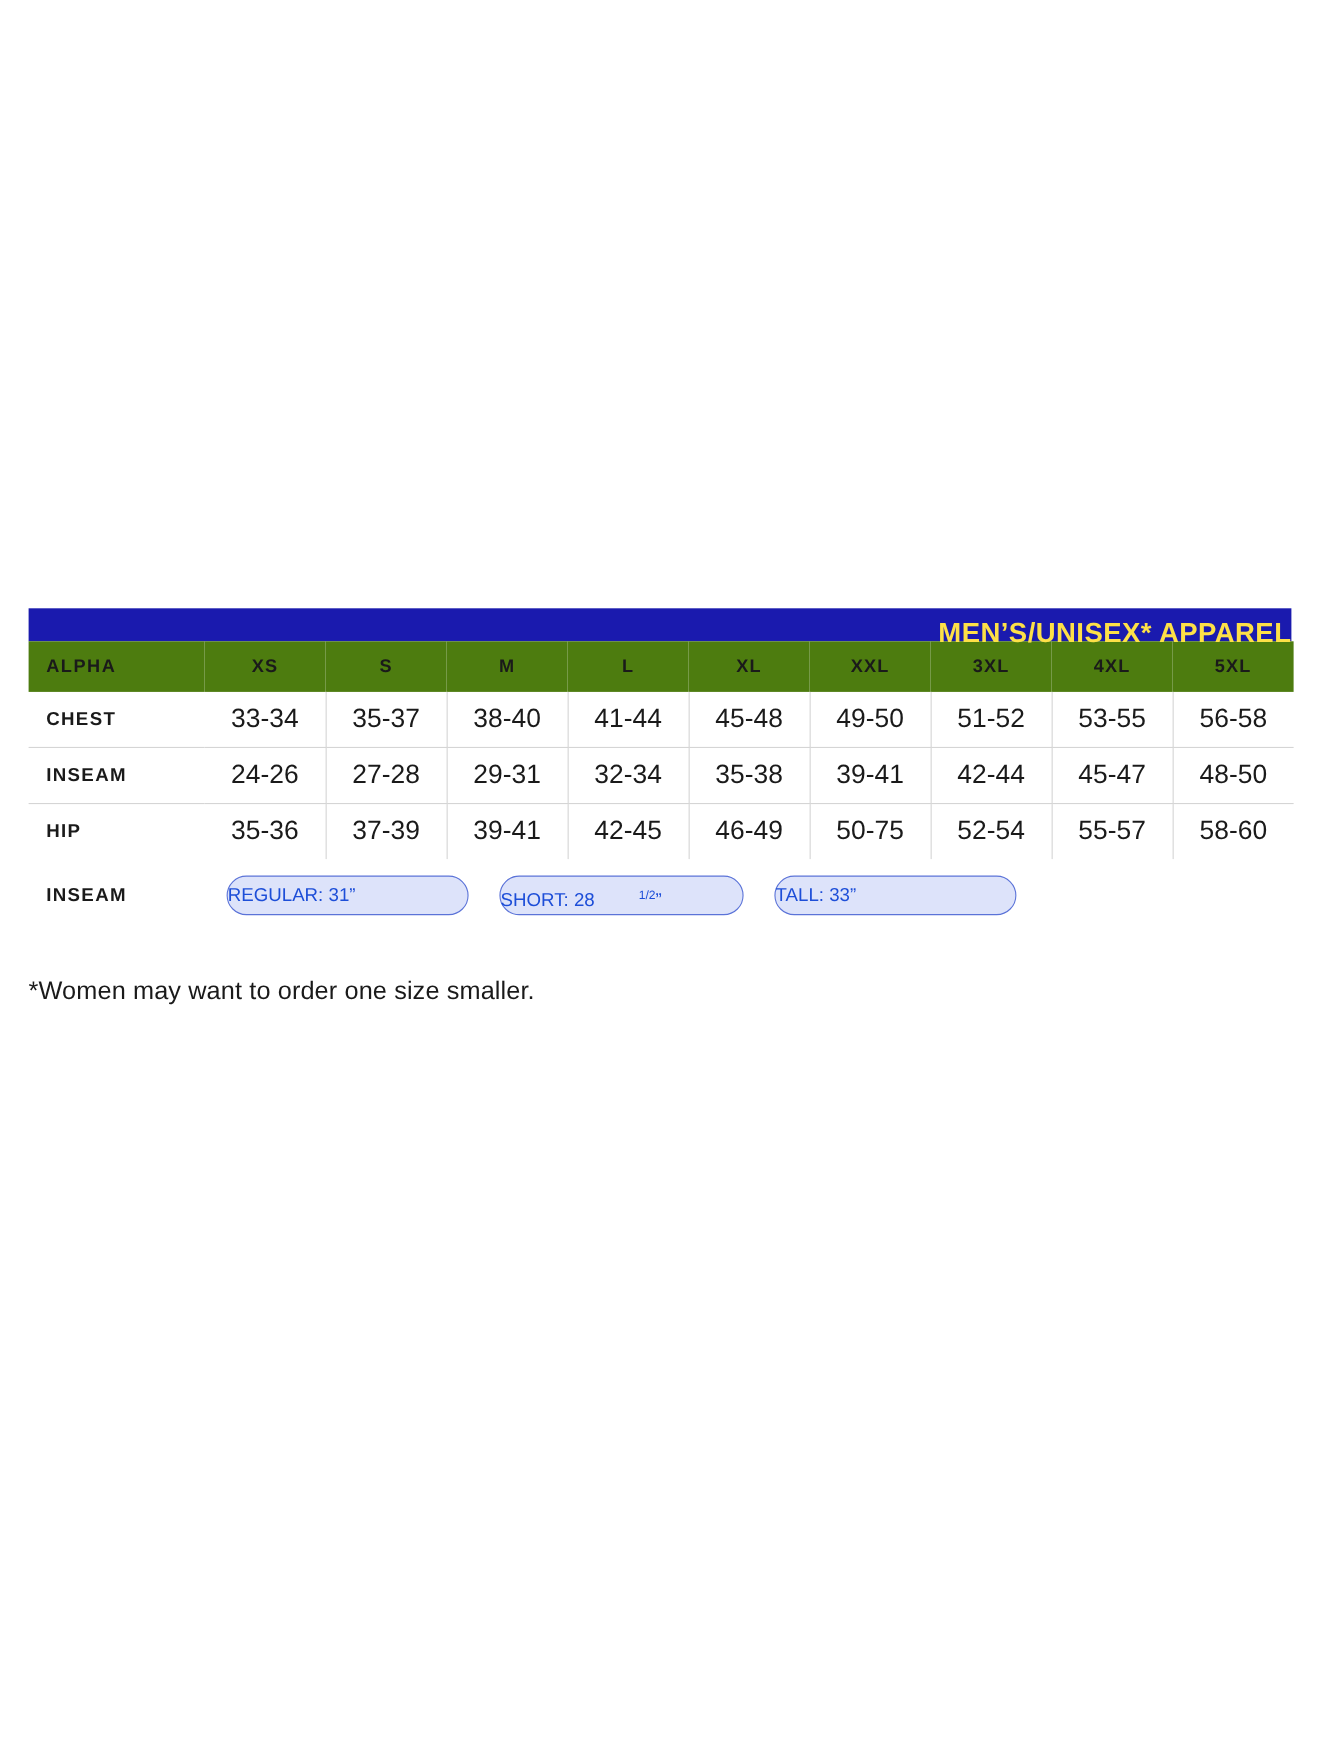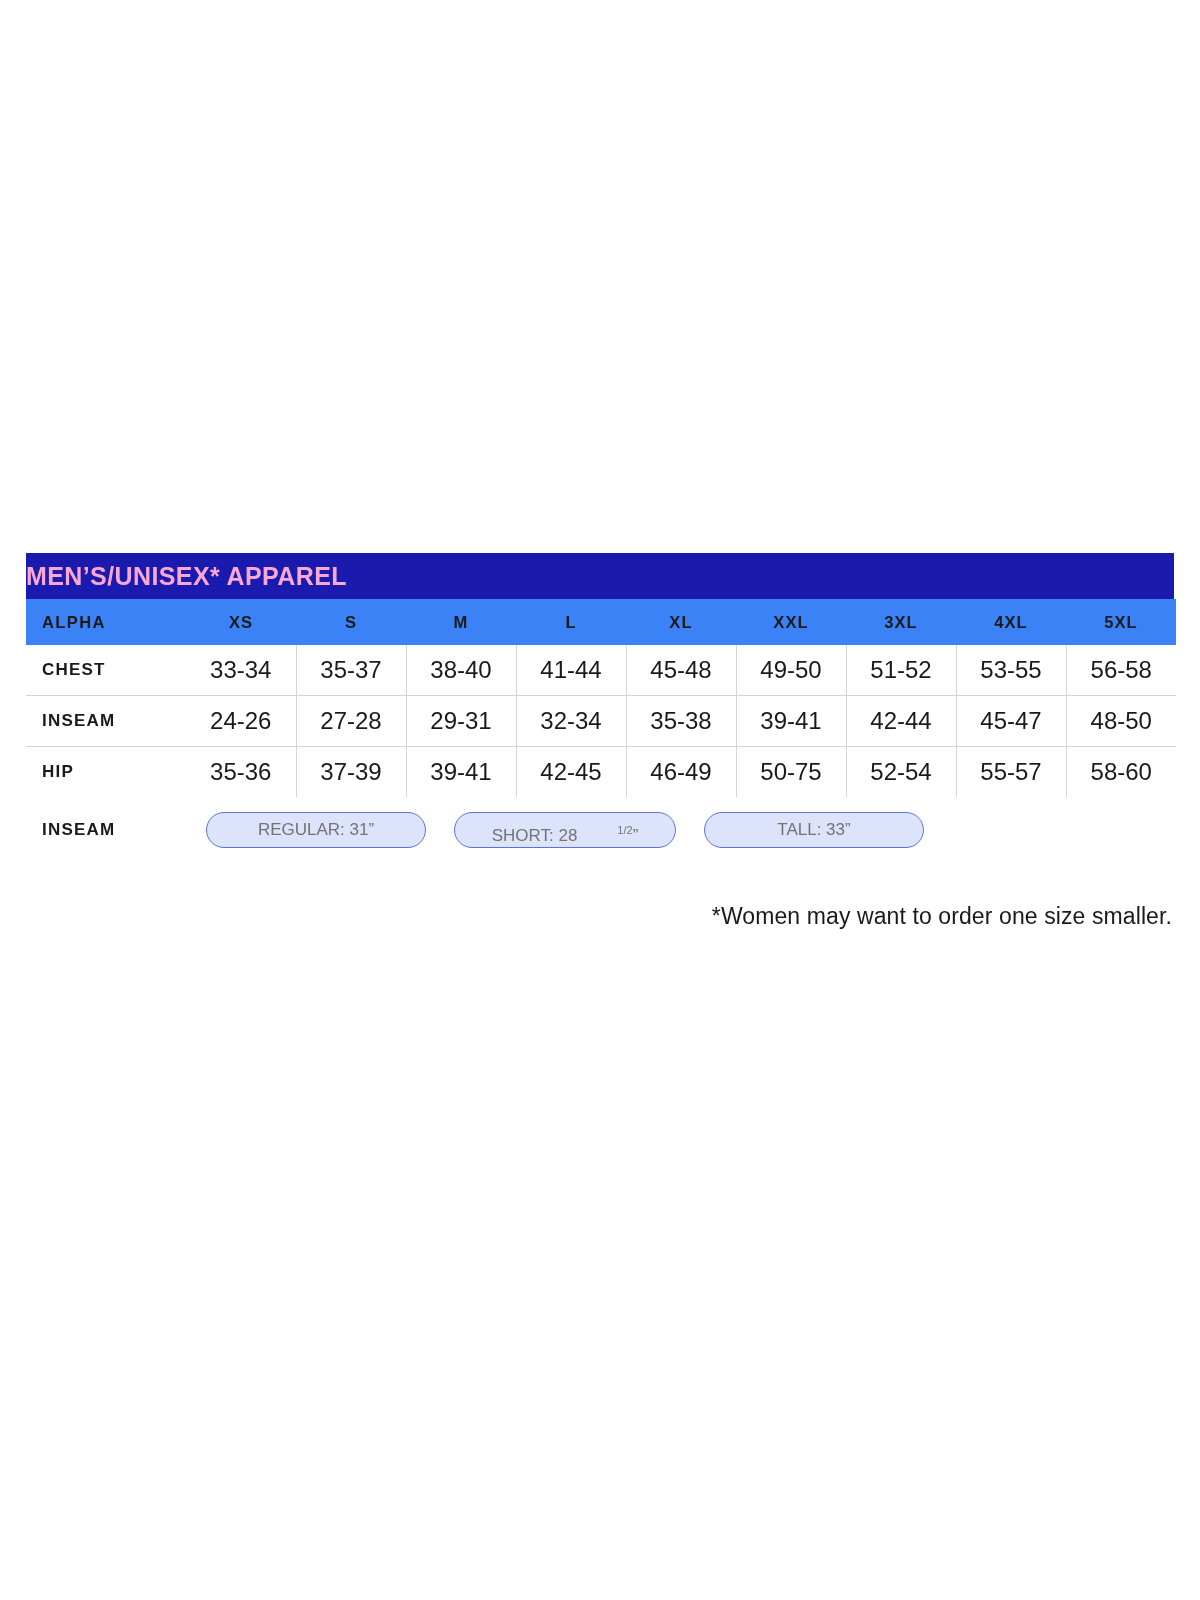--- a/index.html
+++ b/index.html
@@ -19,44 +19,44 @@
   .sheet {
     position: absolute;
     left: 26px;
     top: 553px;
     width: 1148px;
   }
 
   
   .title-bar {
     background: #1a1aae;
-    color: #f9a8d4;
-    text-align: left;
+    color: #fde047;
+    text-align: right;
     font-size: 25px;
     font-weight: bold;
     letter-spacing: 0.4px;
     line-height: 46px;
-    height: 46px;
+    height: 30px;
   }
 
   
   table.size-table {
     width: 100%;
     border-collapse: collapse;
     table-layout: fixed;
   }
 
   table.size-table td,
   table.size-table th {
     padding: 0;
     margin: 0;
   }
 
   .header-row {
-    background: #3b82f6;
+    background: #4d7c0f;
   }
   .header-row th {
     height: 46px;
     font-size: 16.5px;
     font-weight: bold;
     letter-spacing: 1.1px;
     color: #1a1a1a;
     text-align: center;
     vertical-align: middle;
   }
@@ -109,37 +109,35 @@
     font-size: 17px;
     letter-spacing: 1.2px;
     color: #1a1a1a;
   }
   .pill {
     background: #dde3fa;
     border: 1.5px solid #5b73d8;
     border-radius: 22px;
     height: 36px;
     line-height: 34px;
-    text-align: center;
     font-size: 17px;
-    color: #737373;
+    color: #1d4ed8;
     box-sizing: border-box;
   }
   .pill.regular { width: 220px; margin-left: 20px; }
   .pill.short   { width: 222px; margin-left: 28px; }
   .pill.tall    { width: 220px; margin-left: 28px; }
   .pill sup {
     font-size: 11px;
     vertical-align: super;
     margin-left: 40px;
   }
 
   
   .footnote {
-    text-align: right;
     font-size: 23px;
     color: #1a1a1a;
     margin-top: 42px;
     padding-right: 2px;
     letter-spacing: 0.1px;
   }
 </style>
 </head>
 <body>
 

